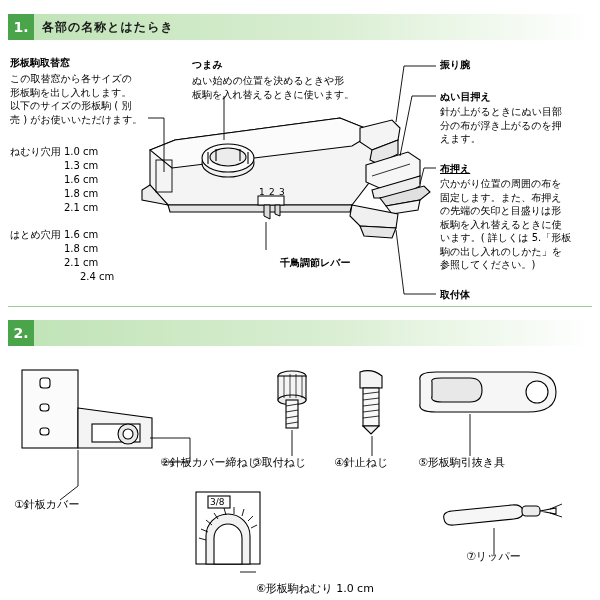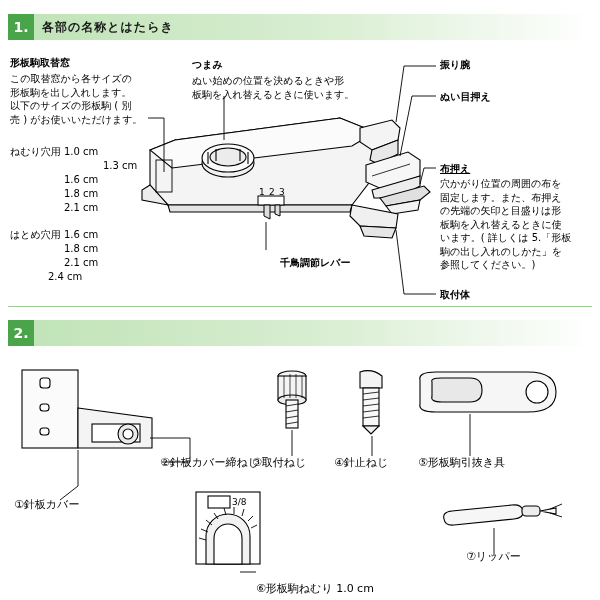--- a/index.html
+++ b/index.html
@@ -213,38 +213,41 @@
   </svg>
 
   <div class="txt bold" style="left:10px; top:56px;">形板駒取替窓</div>
   <div class="txt" style="left:10px; top:72px; width:145px;">この取替窓から各サイズの
 形板駒を出し入れします。
 以下のサイズの形板駒 ( 別
 売 ) がお使いいただけます。</div>
 
   <div class="txt" style="left:10px; top:145px;">ねむり穴用</div>
   <div class="txt" style="left:64px; top:145px;">1.0 cm</div>
-  <div class="txt" style="left:64px; top:159px;margin-left:39px;">1.3 cm</div>
+  <div class="txt" style="left:64px; top:159px;">1.3 cm</div>
   <div class="txt" style="left:64px; top:173px;">1.6 cm</div>
   <div class="txt" style="left:64px; top:187px;">1.8 cm</div>
   <div class="txt" style="left:64px; top:201px;">2.1 cm</div>
 
   <div class="txt" style="left:10px; top:228px;">はとめ穴用</div>
   <div class="txt" style="left:64px; top:228px;">1.6 cm</div>
   <div class="txt" style="left:64px; top:242px;">1.8 cm</div>
   <div class="txt" style="left:64px; top:256px;">2.1 cm</div>
-  <div class="txt" style="left:48px; top:270px;">2.4 cm</div>
+  <div class="txt" style="left:80px; top:270px;">2.4 cm</div>
 
   <div class="txt bold" style="left:192px; top:58px;">つまみ</div>
   <div class="txt" style="left:192px; top:74px; width:190px;">ぬい始めの位置を決めるときや形
 板駒を入れ替えるときに使います。</div>
 
   <div class="txt bold" style="left:440px; top:58px;">振り腕</div>
 
   <div class="txt bold" style="left:440px; top:90px;">ぬい目押え</div>
+  <div class="txt" style="left:440px; top:105px; width:150px;">針が上がるときにぬい目部
+分の布が浮き上がるのを押
+えます。</div>
 
   <div class="txt bold" style="left:440px; top:162px;text-decoration:underline;">布押え</div>
   <div class="txt" style="left:440px; top:177px; width:152px;">穴かがり位置の周囲の布を
 固定します。また、布押え
 の先端の矢印と目盛りは形
 板駒を入れ替えるときに使
 います。( 詳しくは 5.「形板
 駒の出し入れのしかた」を
 参照してください。)</div>
 
@@ -263,15 +266,15 @@
   </div>
 
   <div class="txt c11" style="left:14px; top:498px;">①針板カバー</div>
   <div class="txt c11" style="left:160px; top:456px;">②針板カバー締ねじ</div>
   <div class="txt c11" style="left:252px; top:456px;">③取付ねじ</div>
   <div class="txt c11" style="left:334px; top:456px;">④針止ねじ</div>
   <div class="txt c11" style="left:418px; top:456px;">⑤形板駒引抜き具</div>
   <div class="txt c11" style="left:256px; top:566px;margin-top:16px;">⑥形板駒ねむり 1.0 cm</div>
   <div class="txt c11" style="left:466px; top:550px;text-align:right;">⑦リッパー</div>
 
-  <div class="txt c9" style="left:210px; top:496px;padding-left:22px;">3/8</div>
+  <div class="txt c9" style="left:210px; top:496px;">3/8</div>
 
 </div>
 
 </body></html>

